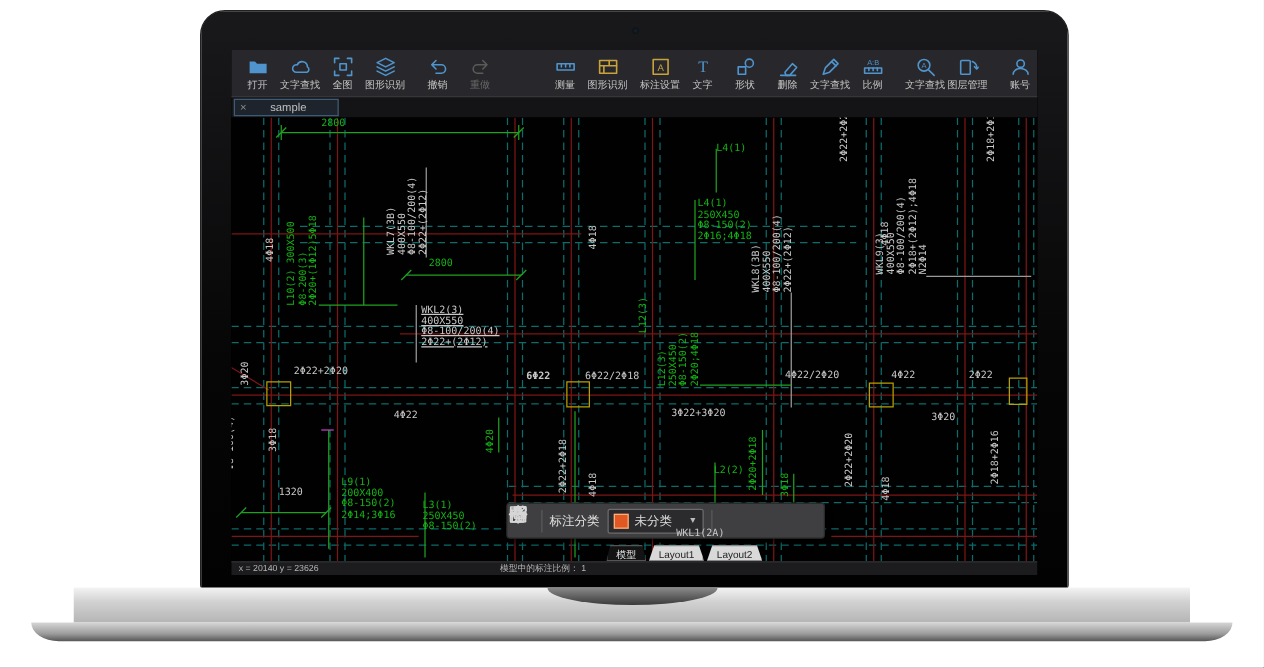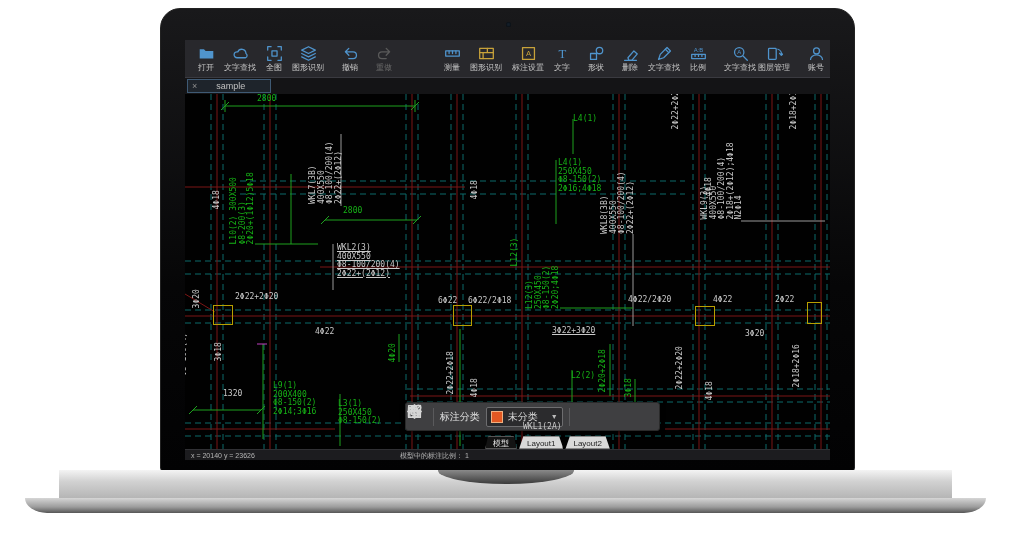--- a/index.html
+++ b/index.html
@@ -321,29 +321,29 @@
               <svg width="17" height="17" viewBox="0 0 20 20" fill="none" stroke="currentColor" stroke-width="1.5" stroke-linecap="round" stroke-linejoin="round">
                 <rect x="4.5" y="9" width="11" height="8"></rect>
                 <path d="M7.5 9V6.5a2.8 2.8 0 0 1 5.6 0V9"></path>
               </svg>
             </span>
         </div>
       <div class="cad-label green" style="left: 72px; top: 1px;">2800</div>
           <div class="cad-label green" style="left: 158px; top: 113px;">2800</div>
           <div class="cad-label white" style="left: 38px; top: 296px;">1320</div>
           <div class="cad-label white" style="left: 50px; top: 199px;">2Φ22+2Φ20</div>
-          <div class="cad-label white" style="left: 253px; top: 203px;">6Φ22</div>
+          <div class="cad-label white" style="left: 236px; top: 203px; font-weight: bold;">6Φ22</div>
           <div class="cad-label white" style="left: 283px; top: 203px;">6Φ22/2Φ18</div>
           <div class="cad-label white" style="left: 130px; top: 234px;">4Φ22</div>
-          <div class="cad-label white" style="left: 367px; top: 233px; text-decoration: underline;">3Φ22+3Φ20</div>
+          <div class="cad-label white" style="left: 352px; top: 233px;">3Φ22+3Φ20</div>
           <div class="cad-label white" style="left: 443px; top: 202px;">4Φ22/2Φ20</div>
           <div class="cad-label white" style="left: 528px; top: 202px;">4Φ22</div>
           <div class="cad-label white" style="left: 590px; top: 202px;">2Φ22</div>
           <div class="cad-label white" style="left: 560px; top: 236px;">3Φ20</div>
-          <div class="cad-label white" style="left: 338px; top: 329px;">WKL1(2A)</div>
+          <div class="cad-label white" style="left: 356px; top: 329px;">WKL1(2A)</div>
           <div class="cad-label green" style="left: 388px; top: 21px;">L4(1)</div>
           <div class="cad-label green" style="left: 373px; top: 65px;">L4(1)
 250X450
 Φ8-150(2)
 2Φ16;4Φ18</div>
           <div class="cad-label white" style="left: 152px; top: 150px; text-decoration: underline;">WKL2(3)
 400X550
 Φ8-100/200(4)
 2Φ22+(2Φ12)</div>
           <div class="cad-label green" style="left: 88px; top: 288px;">L9(1)

